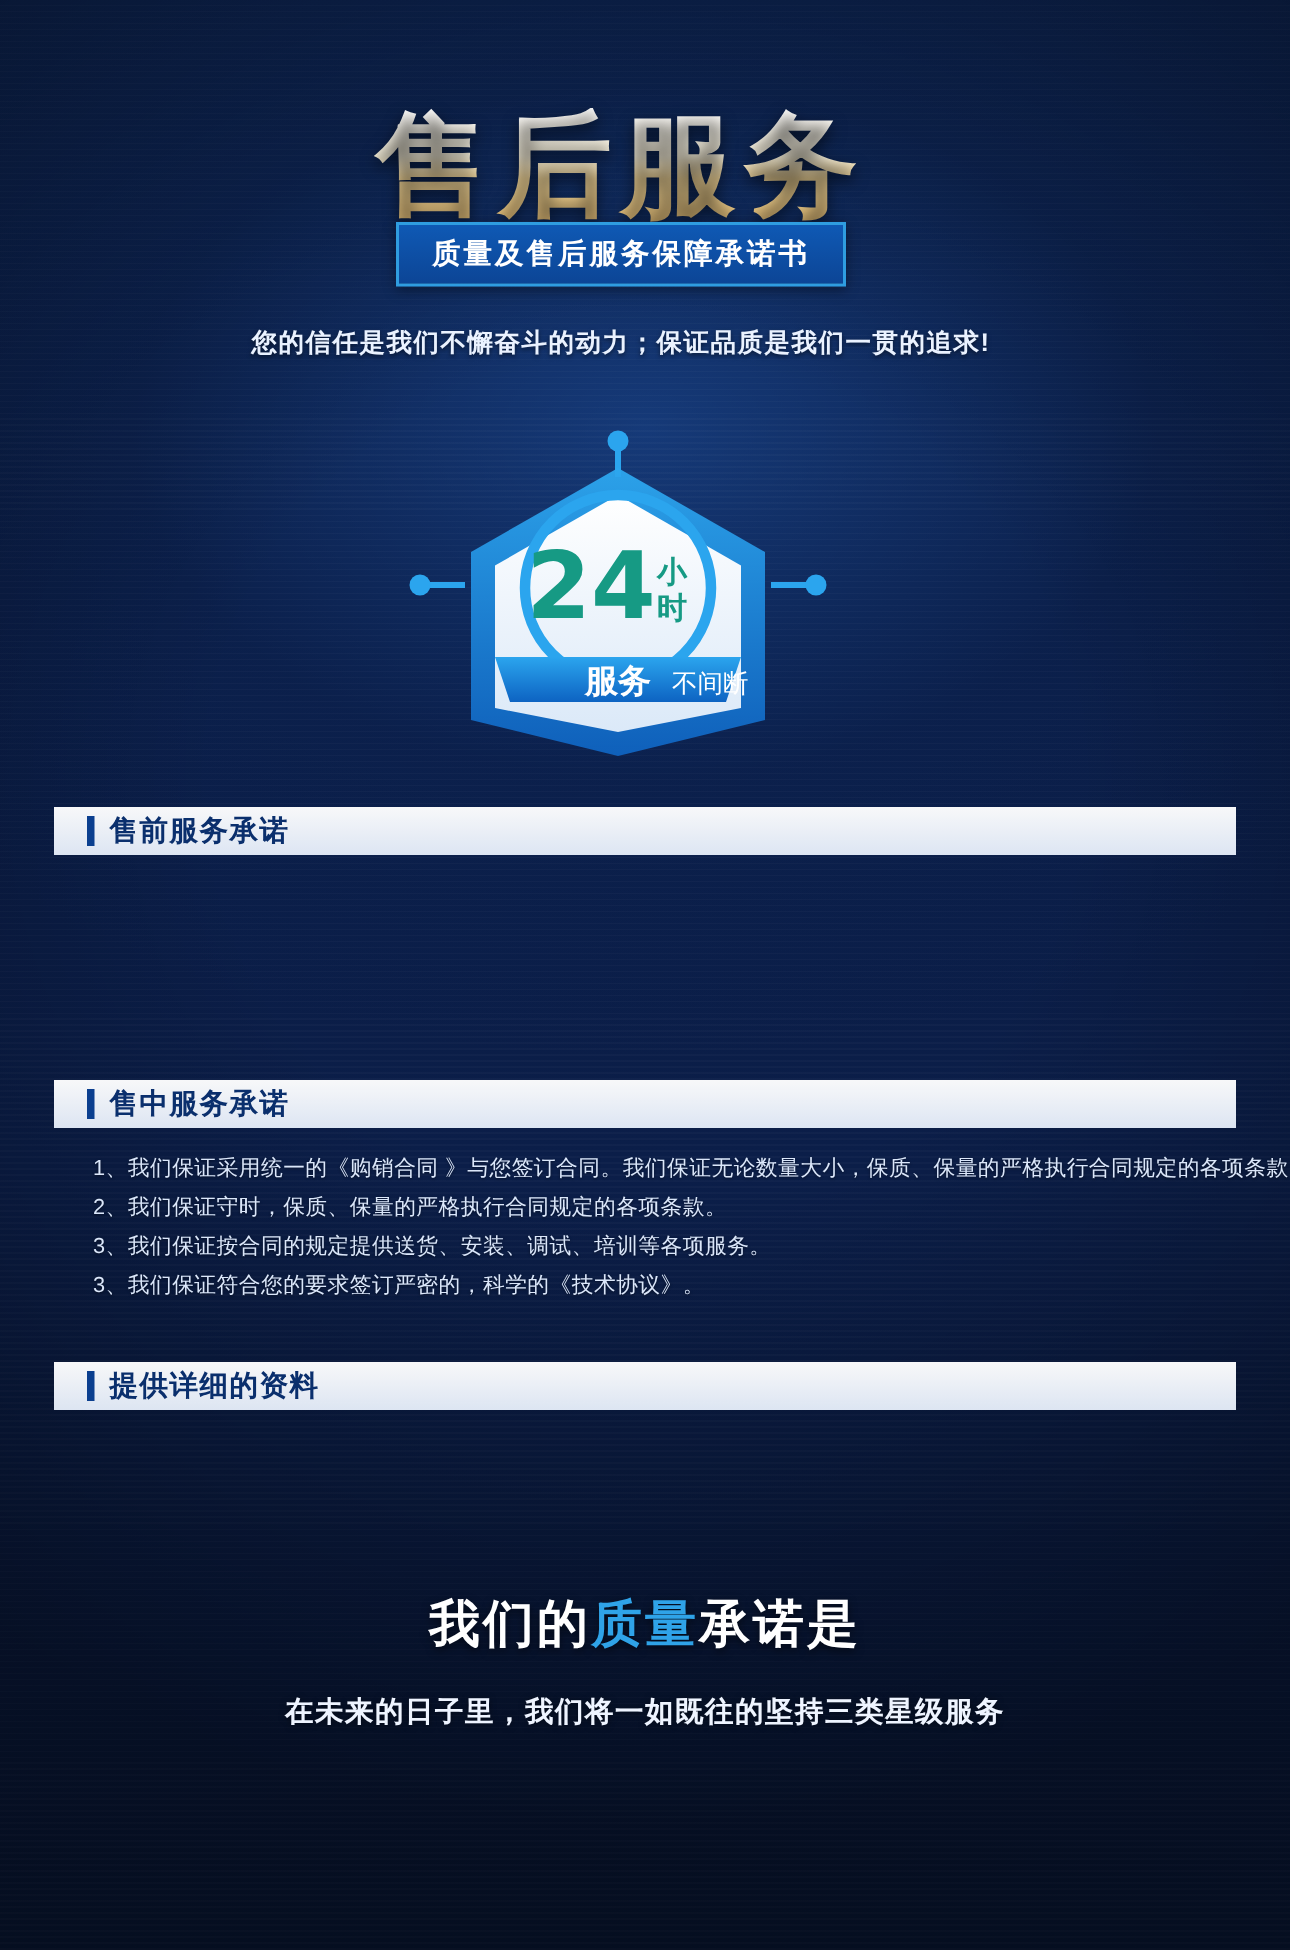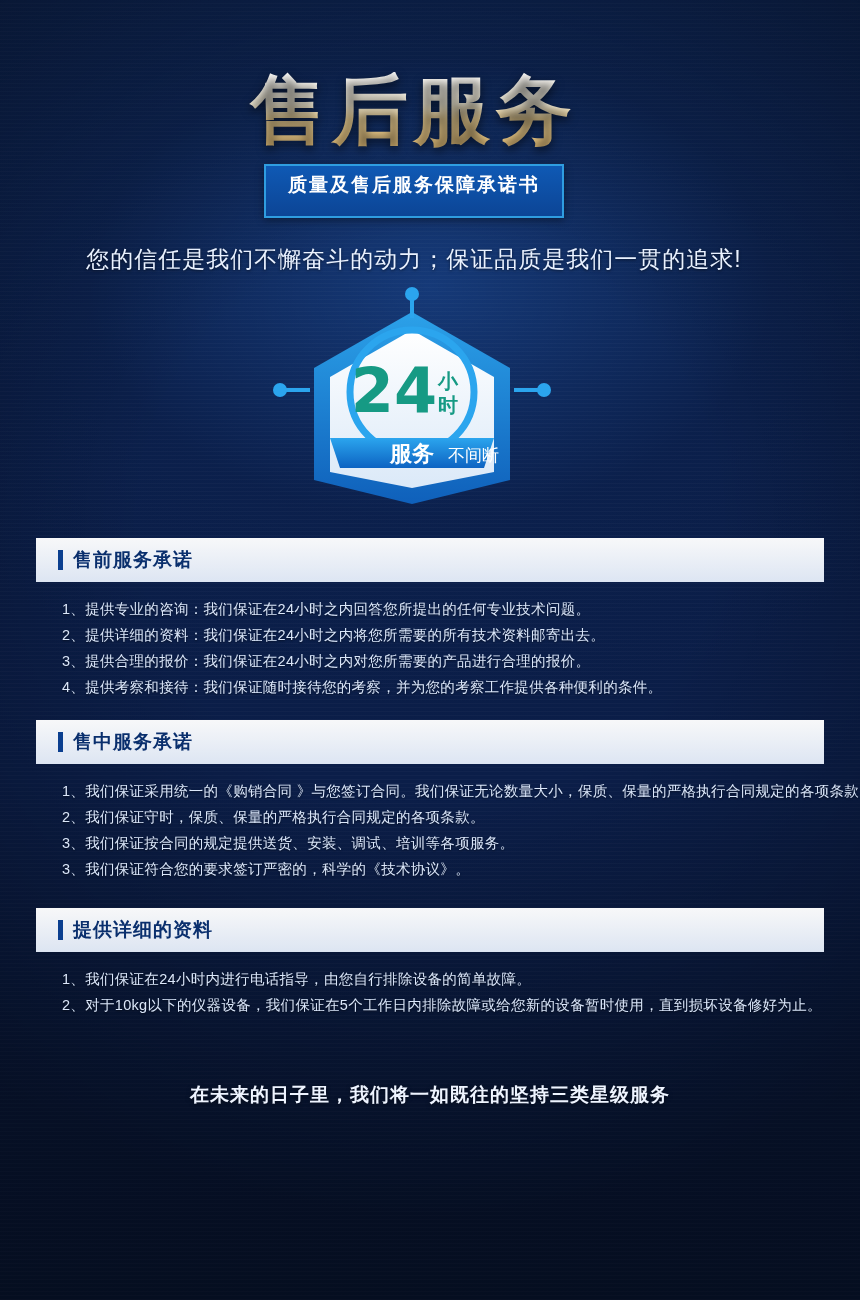--- a/index.html
+++ b/index.html
@@ -53,35 +53,34 @@
     line-height: 1;
     background: linear-gradient(180deg, #ffffff 0%, #fdf6e0 42%, #f3d79a 62%, #e8c27a 100%);
     -webkit-background-clip: text;
     background-clip: text;
     color: transparent;
     text-shadow: 0 4px 10px rgba(0,0,0,0.55);
     font-family: "DejaVu Sans", "Liberation Sans", sans-serif;
   }
   .subtitle-box {
     display: inline-block;
-    margin-top: 16px;
-    padding: 6px 22px 18px;
+    padding: 6px 22px 7px;
     border: 2px solid #2f9de0;
     background: linear-gradient(180deg, #0f59b4 0%, #0c4596 100%);
     color: #ffffff;
     font-size: 19px;
     font-weight: bold;
     letter-spacing: 2px;
     box-shadow: 0 2px 8px rgba(0,0,0,0.4);
   }
   .slogan {
     margin-top: 26px;
     color: #eaf2ff;
-    font-size: 23px;
-    font-weight: normal;
+    font-size: 17px;
+    font-weight: bold;
     letter-spacing: 1px;
     text-shadow: 0 1px 3px rgba(0,0,0,0.5);
   }
 
   
   .badge-wrap {
     position: absolute;
     top: 272px;
     left: 0;
     width: 824px;
@@ -93,21 +92,21 @@
   }
 
   
   .section {
     position: absolute;
     left: 36px;
     width: 788px;
   }
   .sec-head {
     position: relative;
-    height: 44px;
+    height: 32px;
     background: linear-gradient(180deg, rgba(255,255,255,0.97) 0%, rgba(232,240,252,0.95) 100%);
     display: flex;
     align-items: center;
   }
   .sec-head-bar {
     width: 5px;
     height: 20px;
     background: #0b3f8f;
     margin-left: 22px;
     margin-right: 10px;
@@ -210,48 +209,41 @@
       <text x="150" y="189" text-anchor="middle" font-family="DejaVu Sans, Liberation Sans, sans-serif" font-size="22" fill="#ffffff" opacity="0">不间断</text>
       <text x="186" y="189" font-family="DejaVu Sans, Liberation Sans, sans-serif" font-size="17" fill="#ffffff">不间断</text>
     </svg>
   </div>
 
   <div class="section" style="top:538px;">
     <div class="sec-head">
       <div class="sec-head-bar"></div>
       <div class="sec-title">售前服务承诺</div>
     </div>
-    <div class="sec-body">
-      <div class="sec-item">1、提供专业的咨询：我们保证在24小时之内回答您所提出的任何专业技术问题。</div>
-      <div class="sec-item">2、提供详细的资料：我们保证在24小时之内将您所需要的所有技术资料邮寄出去。</div>
-      <div class="sec-item">3、提供合理的报价：我们保证在24小时之内对您所需要的产品进行合理的报价。</div>
-      <div class="sec-item">4、提供考察和接待：我们保证随时接待您的考察，并为您的考察工作提供各种便利的条件。</div>
-    </div>
   </div>
 
   <div class="section" style="top:720px;">
     <div class="sec-head">
       <div class="sec-head-bar"></div>
       <div class="sec-title">售中服务承诺</div>
     </div>
     <div class="sec-body">
       <div class="sec-item">1、我们保证采用统一的《购销合同 》与您签订合同。我们保证无论数量大小，保质、保量的严格执行合同规定的各项条款</div>
       <div class="sec-item">2、我们保证守时，保质、保量的严格执行合同规定的各项条款。</div>
       <div class="sec-item">3、我们保证按合同的规定提供送货、安装、调试、培训等各项服务。</div>
       <div class="sec-item">3、我们保证符合您的要求签订严密的，科学的《技术协议》。</div>
     </div>
   </div>
 
   <div class="section" style="top:908px;">
     <div class="sec-head">
       <div class="sec-head-bar"></div>
       <div class="sec-title">提供详细的资料</div>
     </div>
-    <div class="sec-body">
-      <div class="sec-item">1、我们保证在24小时内进行电话指导，由您自行排除设备的简单故障。</div>
-      <div class="sec-item">2、对于10kg以下的仪器设备，我们保证在5个工作日内排除故障或给您新的设备暂时使用，直到损坏设备修好为止。</div>
-    </div>
   </div>
 
   <div class="promise" style="top:1060px;">
+    <div class="promise-title">
+      <span>我们的</span><span class="hl">质量</span><span>承诺是</span>
+    </div>
     <div class="promise-line second">在未来的日子里，我们将一如既往的坚持三类星级服务</div>
   </div>
 </div>
 
 </body></html>

